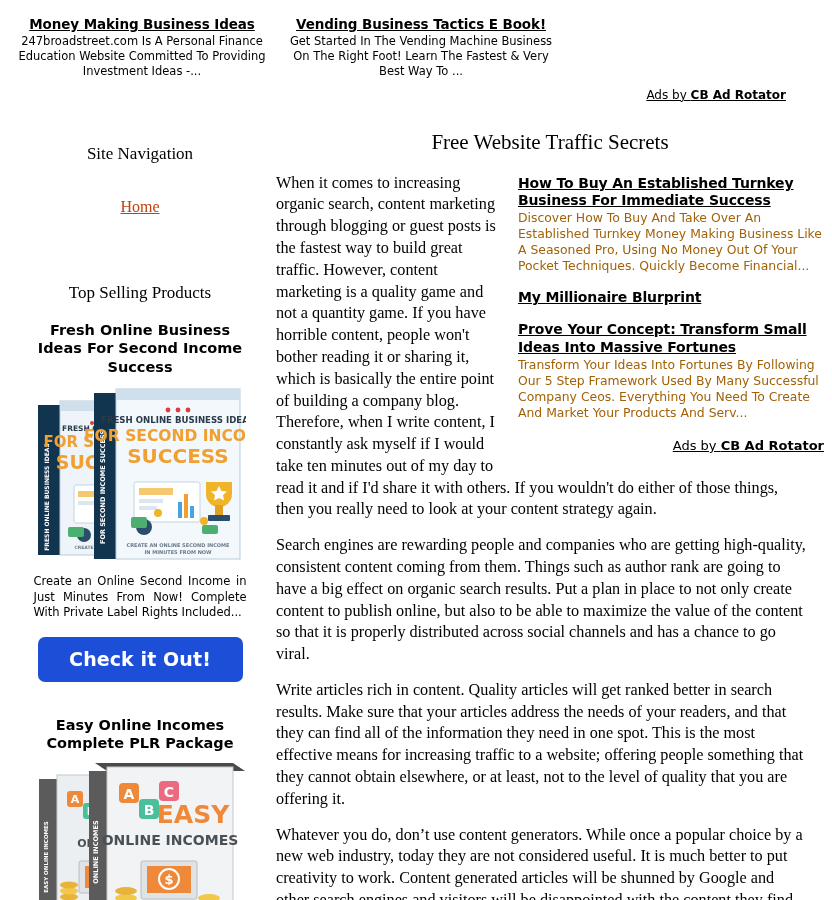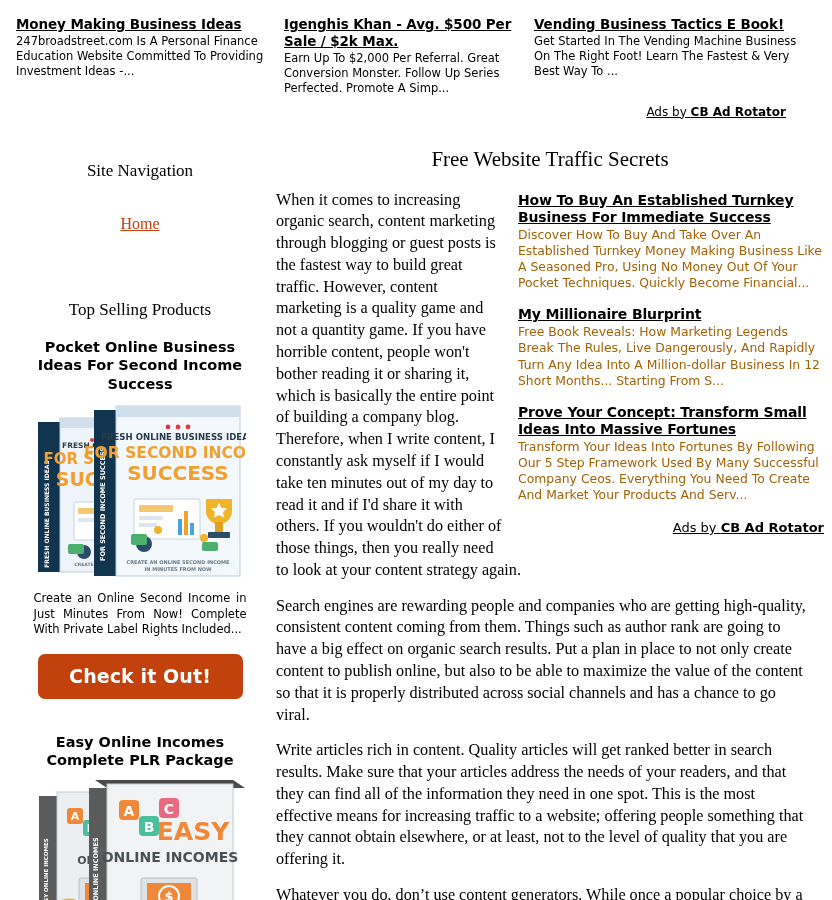--- a/index.html
+++ b/index.html
@@ -16,21 +16,21 @@
 
   
   .top-ads {
     display: flex;
     width: 832px;
     padding: 16px 8px 0 8px;
     gap: 0;
     font-family: "DejaVu Sans", "Liberation Sans", sans-serif;
   }
   .top-ad {
-    text-align: left;
+    text-align: center;
     padding: 0 8px;
   }
   .top-ad.a1 { width: 268px; }
   .top-ad.a2 { width: 250px; }
   .top-ad.a3 { width: 290px; }
   .top-ad-title {
     font-size: 13.5px;
     font-weight: bold;
     text-decoration: underline;
     line-height: 1.25;
@@ -114,21 +114,21 @@
     line-height: 1.35;
     text-align: justify;
     width: 213px;
     margin: 7px auto 4px auto;
     color: #000;
   }
   .cta-button {
     display: block;
     width: 205px;
     margin: 16px auto 0 auto;
-    background: #c2410c;
+    background: #1d4ed8;
     color: #ffffff;
     border: none;
     border-radius: 7px;
     padding: 11px 0 12px 0;
     font-family: "DejaVu Sans", "Liberation Sans", sans-serif;
     font-size: 19px;
     font-weight: bold;
     cursor: pointer;
     letter-spacing: 0.1px;
   }
@@ -188,24 +188,20 @@
   
   .boxart { display: block; }
 </style>
 </head>
 <body>
 
 <div class="top-ads">
   <div class="top-ad a1">
     <a class="top-ad-title">Money Making Business Ideas</a>
     <div class="top-ad-desc">247broadstreet.com Is A Personal Finance Education Website Committed To Providing Investment Ideas -...</div>
-  </div>
-  <div class="top-ad a2">
-    <a class="top-ad-title">Igenghis Khan - Avg. $500 Per Sale / $2k Max.</a>
-    <div class="top-ad-desc">Earn Up To $2,000 Per Referral. Great Conversion Monster. Follow Up Series Perfected. Promote A Simp...</div>
   </div>
   <div class="top-ad a3">
     <a class="top-ad-title">Vending Business Tactics E Book!</a>
     <div class="top-ad-desc">Get Started In The Vending Machine Business On The Right Foot! Learn The Fastest &amp; Very Best Way To ...</div>
   </div>
 </div>
 <div class="ads-by-top">
   <span class="lead">Ads by </span><span class="brand">CB Ad Rotator</span>
 </div>
 
@@ -215,21 +211,21 @@
     <h2 class="sidebar-heading">Site Navigation</h2>
     <ul class="nav-list">
       <li>
         <a class="nav-link">Home</a>
       </li>
     </ul>
 
     <h2 class="top-selling-heading">Top Selling Products</h2>
 
     <div class="product">
-      <div class="product-title">Pocket Online Business Ideas For Second Income Success</div>
+      <div class="product-title">Fresh Online Business Ideas For Second Income Success</div>
       <div class="product-img-wrap">
         <svg class="boxart" width="212" height="180" viewBox="0 0 212 180">
 
           <g>
             <rect x="4" y="18" width="22" height="150" fill="#12354f"></rect>
             <rect x="26" y="14" width="100" height="154" fill="#eef4f9" stroke="#b9ccd9" stroke-width="1"></rect>
             <rect x="26" y="14" width="100" height="10" fill="#cfe0ec"></rect>
             <text x="15" y="110" fill="#ffffff" font-size="6" font-family="DejaVu Sans, sans-serif" font-weight="bold" transform="rotate(-90 15 110)" text-anchor="middle">FRESH ONLINE BUSINESS IDEAS</text>
             <text x="76" y="44" fill="#2a3b4a" font-size="7.5" font-family="DejaVu Sans, sans-serif" font-weight="bold" text-anchor="middle">FRESH ONLINE BUSINE</text>
             <text x="76" y="60" fill="#F0A030" font-size="15" font-family="DejaVu Sans, sans-serif" font-weight="bold" text-anchor="middle">FOR SECOND IN</text>
@@ -350,21 +346,20 @@
 
     <div class="article-body">
 
       <div class="right-ads">
         <div class="side-ad">
           <a class="side-ad-title">How To Buy An Established Turnkey Business For Immediate Success</a>
           <div class="side-ad-desc">Discover How To Buy And Take Over An Established Turnkey Money Making Business Like A Seasoned Pro, Using No Money Out Of Your Pocket Techniques. Quickly Become Financial...</div>
         </div>
         <div class="side-ad">
           <a class="side-ad-title">My Millionaire Blurprint</a>
-          <div class="side-ad-desc">Free Book Reveals: How Marketing Legends Break The Rules, Live Dangerously, And Rapidly Turn Any Idea Into A Million-dollar Business In 12 Short Months... Starting From S...</div>
         </div>
         <div class="side-ad">
           <a class="side-ad-title">Prove Your Concept: Transform Small Ideas Into Massive Fortunes</a>
           <div class="side-ad-desc">Transform Your Ideas Into Fortunes By Following Our 5 Step Framework Used By Many Successful Company Ceos. Everything You Need To Create And Market Your Products And Serv...</div>
         </div>
         <div class="ads-by-side">
           <span class="lead">Ads by </span><span class="brand">CB Ad Rotator</span>
         </div>
       </div>
 

